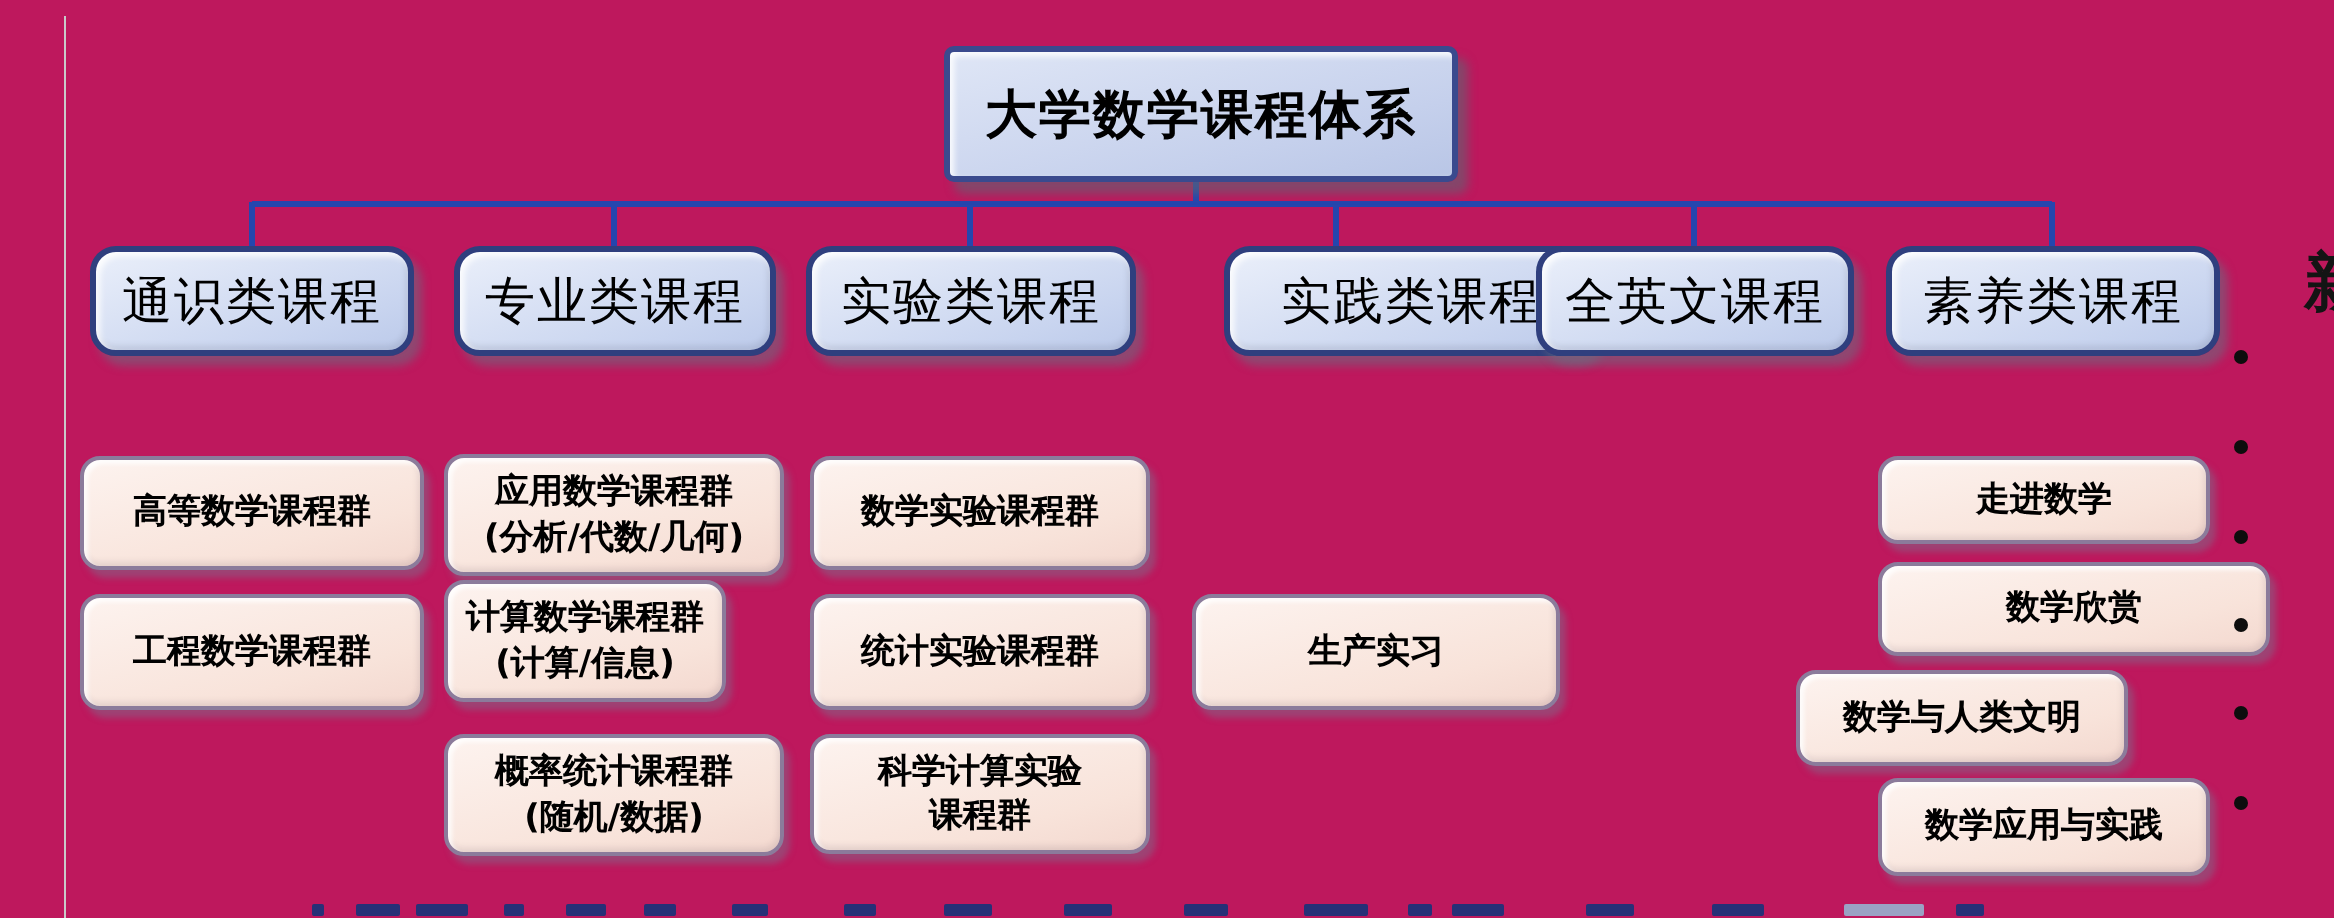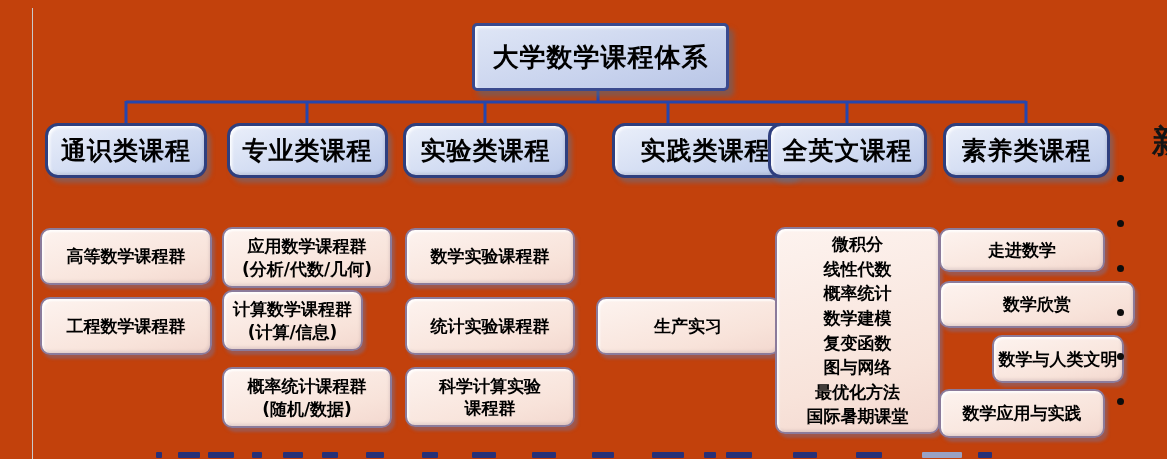--- a/index.html
+++ b/index.html
@@ -1,36 +1,36 @@
 <!DOCTYPE html>
 <html><head>
 <meta charset="utf-8">
 <style>
   html,body{margin:0;padding:0;background:#fff;}
   .stage{
-    position:relative;width:1167px;height:459px;background:#c2410c;
+    position:relative;width:1167px;height:459px;background:#be185d;
     overflow:hidden;font-family:"DejaVu Sans",sans-serif;color:#000;
   }
   .vline{position:absolute;left:32px;top:8px;width:1px;height:451px;background:#c9c9c9;}
   .connectors{position:absolute;left:0;top:0;}
   .title-box{
     position:absolute;left:472px;top:23px;width:251px;height:62px;
     background:linear-gradient(165deg,#dfe6f6 0%,#c5d0ec 70%,#b9c6e6 100%);
     border:3px solid #3a4a8e;border-radius:5px;
     box-shadow:5px 6px 5px rgba(95,100,115,.6),inset 2px 2px 3px rgba(255,255,255,.9);
     display:flex;align-items:center;justify-content:center;
     font-size:26px;font-weight:bold;letter-spacing:1px;
   }
   .hdr{
     position:absolute;top:123px;height:55px;
     background:linear-gradient(160deg,#eaeffa 0%,#c8d4ef 75%,#bccaea 100%);
     border:3px solid #2f3f7e;border-radius:13px;
     box-shadow:4px 5px 4px rgba(105,110,130,.55),inset 2px 2px 3px rgba(255,255,255,.9),inset -1px -2px 3px rgba(0,0,30,.10);
     display:flex;align-items:center;justify-content:center;
-    font-size:25px;font-weight:bold;letter-spacing:1px;box-sizing:border-box;
+    font-size:25px;font-weight:normal;letter-spacing:1px;box-sizing:border-box;
   }
   .item{
     position:absolute;
     background:linear-gradient(165deg,#fdf3ef 0%,#f8e3da 70%,#f3d8cf 100%);
     border:2.5px solid #8b7b9b;border-radius:10px;
     box-shadow:3px 4px 3px rgba(125,110,140,.5),inset 2px 2px 2px rgba(255,255,255,.85),inset -1px -2px 3px rgba(40,20,50,.10);
     display:flex;flex-direction:column;align-items:center;justify-content:center;
     font-size:17px;font-weight:bold;line-height:1.32;text-align:center;box-sizing:border-box;
   }
   .dot{position:absolute;left:1117px;width:7px;height:7px;border-radius:50%;background:#0d0d0d;}
@@ -87,38 +87,28 @@
   </div>
   <div class="item" style="left:405px;top:367px;width:170px;height:60px">
     <div>科学计算实验</div>
     <div>课程群</div>
   </div>
 
   <div class="item" style="left:596px;top:297px;width:184px;height:58px">
     <div>生产实习</div>
   </div>
 
-  <div class="item" style="left:775px;top:227px;width:165px;height:207px;line-height:1.45">
-    <div>微积分</div>
-    <div>线性代数</div>
-    <div>概率统计</div>
-    <div>数学建模</div>
-    <div>复变函数</div>
-    <div>图与网络</div>
-    <div>最优化方法</div>
-    <div>国际暑期课堂</div>
-  </div>
 
   <div class="item" style="left:939px;top:228px;width:166px;height:44px">
     <div>走进数学</div>
   </div>
   <div class="item" style="left:939px;top:281px;width:196px;height:47px">
     <div>数学欣赏</div>
   </div>
-  <div class="item" style="left:992px;top:335px;width:132px;height:48px">
+  <div class="item" style="left:898px;top:335px;width:166px;height:48px">
     <div>数学与人类文明</div>
   </div>
   <div class="item" style="left:939px;top:389px;width:166px;height:49px">
     <div>数学应用与实践</div>
   </div>
 
   <div class="dot" style="top:175px"></div>
   <div class="dot" style="top:220px"></div>
   <div class="dot" style="top:265px"></div>
   <div class="dot" style="top:309px"></div>

